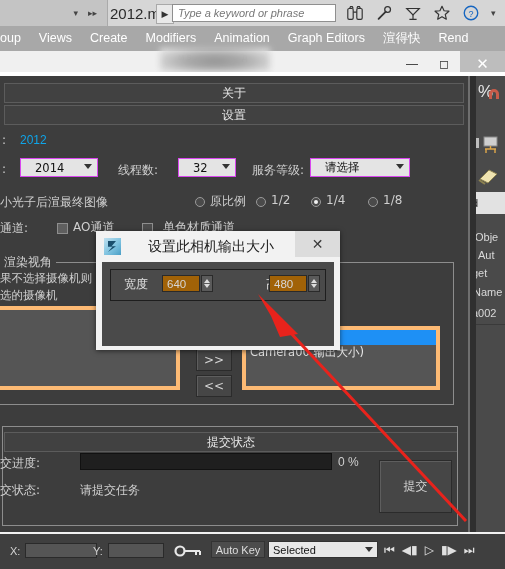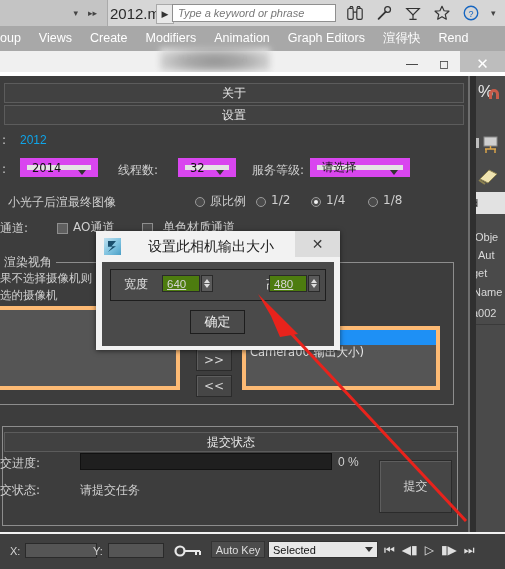--- a/index.html
+++ b/index.html
@@ -50,23 +50,23 @@
   
   #panel{left:0;top:76px;width:470px;height:456px;background:#3d3d3d;
          border-right:2px solid #6f6f6f;box-sizing:border-box;}
 
   .grp-head{position:absolute;height:18px;background:#414141;border:1px solid #5c5c5c;
             display:flex;align-items:center;justify-content:center;color:#e6e6e6;font-size:12px;
             font-family:"DejaVu Sans",sans-serif;}
   .lbl{position:absolute;color:#cfcfcf;font-size:12px;font-family:"DejaVu Sans",sans-serif;white-space:nowrap;}
   .val-blue{color:#0ea5e9;font-family:"Liberation Sans",sans-serif;}
 
-  .sel{position:absolute;height:19px;background:#e4e4e4;border:7px solid #d946ef;
+  .sel{position:absolute;height:19px;background:#e4e4e4;border:1px solid #d946ef;
        color:#111;font-size:11.5px;display:flex;align-items:center;box-sizing:border-box;
-       padding-left:5px;font-family:"DejaVu Sans",sans-serif;}
+       padding-left:14px;font-family:"DejaVu Sans",sans-serif;}
   .sel .arw{position:absolute;right:5px;top:5px;width:0;height:0;
             border-left:4px solid transparent;border-right:4px solid transparent;border-top:5px solid #333;}
 
   .radio{position:absolute;width:10px;height:10px;border-radius:50%;border:1px solid #9a9a9a;background:#4a4a4a;box-sizing:border-box;}
   .radio.on::after{content:"";position:absolute;left:2px;top:2px;width:4px;height:4px;border-radius:50%;background:#f2f2f2;}
   .chk{position:absolute;width:11px;height:11px;border:1px solid #8e8e8e;background:#4c4c4c;box-sizing:border-box;}
   .chk.fill{background:#5f5f5f;}
 
   .fieldset{position:absolute;border:1px solid #8d8d8d;box-sizing:border-box;}
   .listbox{position:absolute;background:#555;border:4px solid #fdba74;box-sizing:border-box;overflow:hidden;}
@@ -108,23 +108,23 @@
   #modal-icon::after{content:"";position:absolute;left:4px;top:3px;width:8px;height:11px;
               background:#1a4f6e;clip-path:polygon(0 0,100% 0,45% 48%,100% 48%,0 100%,55% 52%,0 52%);}
   #modal-heading{position:absolute;left:40px;top:5px;width:150px;height:22px;
               display:flex;align-items:center;justify-content:center;color:#1b1b1b;font-size:14px;
               font-family:"DejaVu Sans",sans-serif;white-space:nowrap;}
   #modal-close{position:absolute;left:199px;top:0;width:45px;height:26px;background:#dcdcdc;
               display:flex;align-items:center;justify-content:center;color:#3a3a3a;font-size:14px;}
   #modal-body{position:absolute;left:6px;top:31px;width:232px;height:84px;background:#4a4a4a;}
   #size-group{position:absolute;left:8px;top:7px;width:216px;height:32px;border:1px solid #1e1e1e;box-sizing:border-box;}
   .spin-label{position:absolute;color:#e2e2e2;font-size:12px;font-family:"DejaVu Sans",sans-serif;}
-  .spin{position:absolute;height:17px;background:#4d7c0f;border:1px solid #2a2a2a;box-sizing:border-box;
+  .spin{position:absolute;height:17px;background:#a16207;border:1px solid #2a2a2a;box-sizing:border-box;
         color:#d6d6d6;font-size:11.5px;display:flex;align-items:center;padding-left:4px;
-        font-family:"Liberation Sans",sans-serif;text-decoration:underline;}
+        font-family:"Liberation Sans",sans-serif;}
   .spin-btns{position:absolute;width:12px;height:17px;background:#5a5a5a;border:1px solid #2a2a2a;box-sizing:border-box;}
   .spin-btns::before,.spin-btns::after{content:"";position:absolute;left:2px;width:0;height:0;
         border-left:3px solid transparent;border-right:3px solid transparent;}
   .spin-btns::before{top:3px;border-bottom:4px solid #ddd;}
   .spin-btns::after{bottom:3px;border-top:4px solid #ddd;}
   #modal-ok{position:absolute;left:88px;top:48px;width:55px;height:24px;background:#4a4a4a;border:1px solid #1d1d1d;
         display:flex;align-items:center;justify-content:center;color:#ededed;font-size:13px;
         font-family:"DejaVu Sans",sans-serif;box-sizing:border-box;}
 
   #arrow{position:absolute;left:238px;top:288px;width:230px;height:235px;pointer-events:none;}
@@ -210,21 +210,21 @@
     <span>32</span>
     <i class="arw"></i>
   </div>
 
   <div class="lbl" style="left:252px;top:86px;">服务等级:</div>
   <div class="sel" style="left:310px;top:82px;width:100px;">
     <span>请选择</span>
     <i class="arw"></i>
   </div>
 
-  <div class="lbl" style="left:8px;top:118px;text-align:center;">小光子后渲最终图像</div>
+  <div class="lbl" style="left:0px;top:118px;text-align:center;">小光子后渲最终图像</div>
   <span class="radio" style="left:195px;top:121px;"></span>
   <div class="lbl" style="left:210px;top:117px;">原比例</div>
   <span class="radio" style="left:256px;top:121px;"></span>
   <div class="lbl" style="left:271px;top:117px;">1/2</div>
   <span class="radio on" style="left:311px;top:121px;"></span>
   <div class="lbl" style="left:326px;top:117px;">1/4</div>
   <span class="radio" style="left:368px;top:121px;"></span>
   <div class="lbl" style="left:383px;top:117px;">1/8</div>
 
   <div class="lbl" style="left:0px;top:144px;">通道:</div>
@@ -321,20 +321,19 @@
     <div id="modal-close">✕</div>
   </div>
   <div id="modal-body">
     <div id="size-group"></div>
     <span class="spin-label" style="left:22px;top:14px;">宽度</span>
     <span class="spin" style="left:60px;top:13px;width:38px;">640</span>
     <span class="spin-btns" style="left:99px;top:13px;"></span>
     <span class="spin-label" style="left:128px;top:14px;margin-left:36px;">高度</span>
     <span class="spin" style="left:167px;top:13px;width:38px;">480</span>
     <span class="spin-btns" style="left:206px;top:13px;"></span>
-    <div id="modal-ok">确定</div>
   </div>
 </div>
 
 <svg id="arrow" viewBox="0 0 230 235">
   <path d="M228 233 L35 26" stroke="#e8231c" stroke-width="3" fill="none"></path>
   <path d="M20 6 L60 46 L42 49 L33 28 Z" fill="#e8231c"></path>
 </svg>
 
 </body></html>

